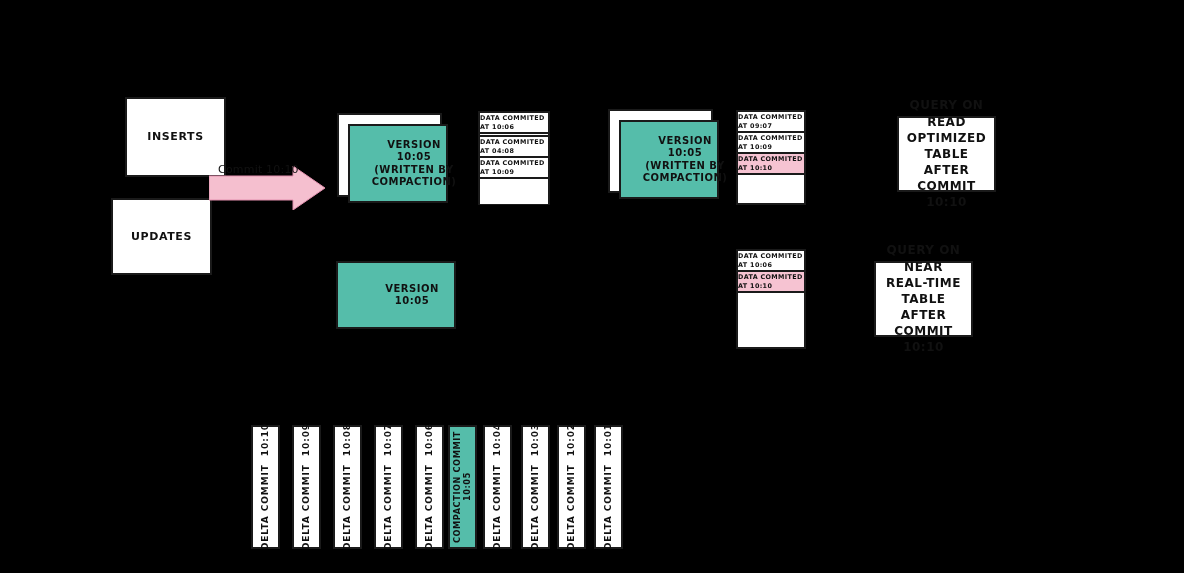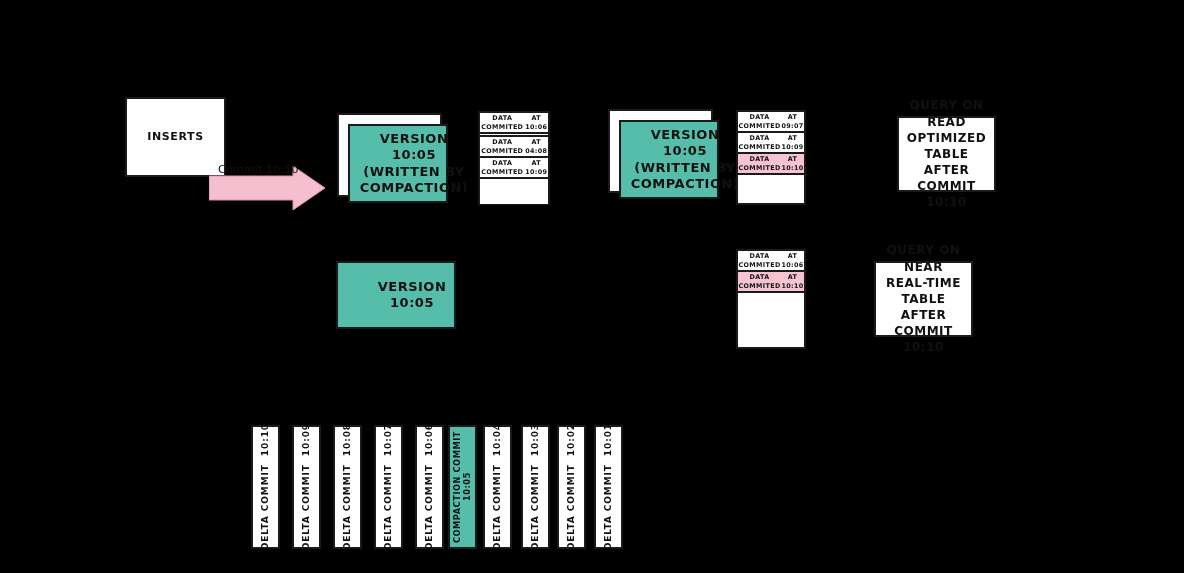--- a/index.html
+++ b/index.html
@@ -34,37 +34,38 @@
   }
   .green {
     background: #55bdaa;
     border: 2px solid #1a1a1a;
   }
   .shadow-white {
     background: #ffffff;
     border: 2px solid #1a1a1a;
   }
   .version-box {
-    font-size: 13px;
+    font-size: 10px;
     font-weight: 700;
     letter-spacing: 0.5px;
     padding-left: 32px;
   }
   
   .stack {
     position: absolute;
     box-sizing: border-box;
     background: #ffffff;
     border: 2px solid #1a1a1a;
   }
   .stack-row {
     box-sizing: border-box;
     border-bottom: 2px solid #1a1a1a;
     display: flex;
-    align-items: center;
+    flex-direction: column;
+    align-items: flex-start;
     justify-content: center;
     text-align: center;
     font-size: 6.4px;
     font-weight: 700;
     letter-spacing: 0.35px;
     color: #111111;
     line-height: 1.35;
     background: #ffffff;
   }
   .stack-row.highlight {
@@ -130,20 +131,23 @@
 </style>
 </head>
 <body>
 
 <div id="canvas">
 
   <div class="box plain-box" style="left:111px; top:97px; width:101px; height:80px;margin-left:14px;">
     <span>INSERTS</span>
   </div>
 
+  <div class="box plain-box" style="left:111px; top:198px; width:101px; height:77px;">
+    <span>UPDATES</span>
+  </div>
 
   <div class="arrow-wrap" style="left:209px; top:166px; width:116px; height:44px;">
     <svg width="116" height="44" viewBox="0 0 116 44">
       <polygon points="0,10 84,10 84,0 116,22 84,44 84,34 0,34" fill="#f5bfcf" stroke="#e38fae" stroke-width="1"></polygon>
     </svg>
   </div>
   <div class="arrow-label" style="left:218px; top:163px;">Commit 10:10</div>
 
   <div class="shadow-white" style="position:absolute; left:337px; top:113px; width:105px; height:84px; box-sizing:border-box;"></div>
   <div class="box green version-box" style="left:348px; top:124px; width:100px; height:79px; white-space:pre-line;">

